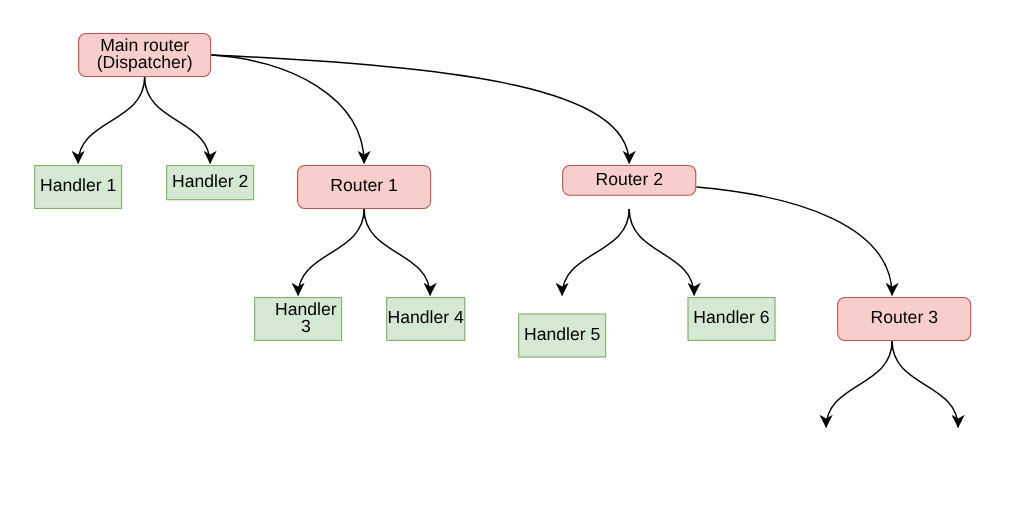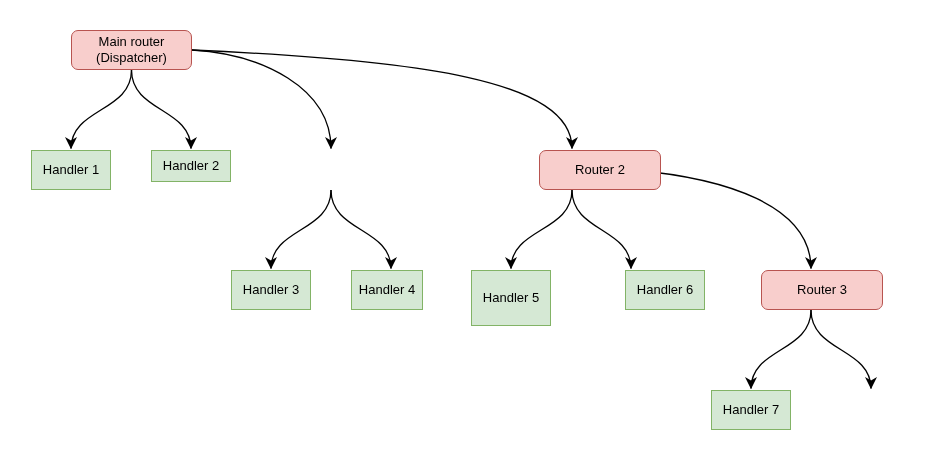--- a/index.html
+++ b/index.html
@@ -27,21 +27,21 @@
     stroke: #000000;
     stroke-width: 1.3;
   }
   .node {
     position: absolute;
     box-sizing: border-box;
     display: flex;
     align-items: center;
     justify-content: center;
     text-align: center;
-    font-size: 13px;
+    font-size: 16px;
     line-height: 16px;
     color: #000000;
   }
   .node span {
     white-space: pre-line;
   }
   .router {
     background: #f8cecc;
     border: 1px solid #b85450;
     border-radius: 7px;
@@ -81,43 +81,43 @@
   </div>
 
   <div class="node handler" style="left:31px; top:150px; width:80px; height:40px;">
     <span>Handler 1</span>
   </div>
 
   <div class="node handler" style="left:151px; top:150px; width:80px; height:32px;">
     <span>Handler 2</span>
   </div>
 
+  <div class="node router" style="left:270px; top:150px; width:122px; height:40px;">
+    <span>Router 1</span>
+  </div>
 
-  <div class="node router" style="left:511px; top:150px; width:122px; height:40px;margin-left:28px;">
+  <div class="node router" style="left:511px; top:150px; width:122px; height:28px;">
     <span>Router 2</span>
   </div>
 
-  <div class="node handler" style="left:231px; top:270px; width:80px; height:40px;">
+  <div class="node handler" style="left:231px; top:270px; width:80px; height:40px;padding-left:14px;">
     <span>Handler 3</span>
   </div>
 
   <div class="node handler" style="left:351px; top:270px; width:72px; height:40px;">
     <span>Handler 4</span>
   </div>
 
-  <div class="node handler" style="left:471px; top:270px; width:80px; height:56px;">
+  <div class="node handler" style="left:471px; top:285px; width:80px; height:40px;">
     <span>Handler 5</span>
   </div>
 
   <div class="node handler" style="left:625px; top:270px; width:80px; height:40px;">
     <span>Handler 6</span>
   </div>
 
   <div class="node router" style="left:750px; top:270px; width:122px; height:40px;margin-left:11px;">
     <span>Router 3</span>
   </div>
 
-  <div class="node handler" style="left:711px; top:390px; width:80px; height:40px;">
-    <span>Handler 7</span>
-  </div>
 
 
 </div>
 
 </body></html>

